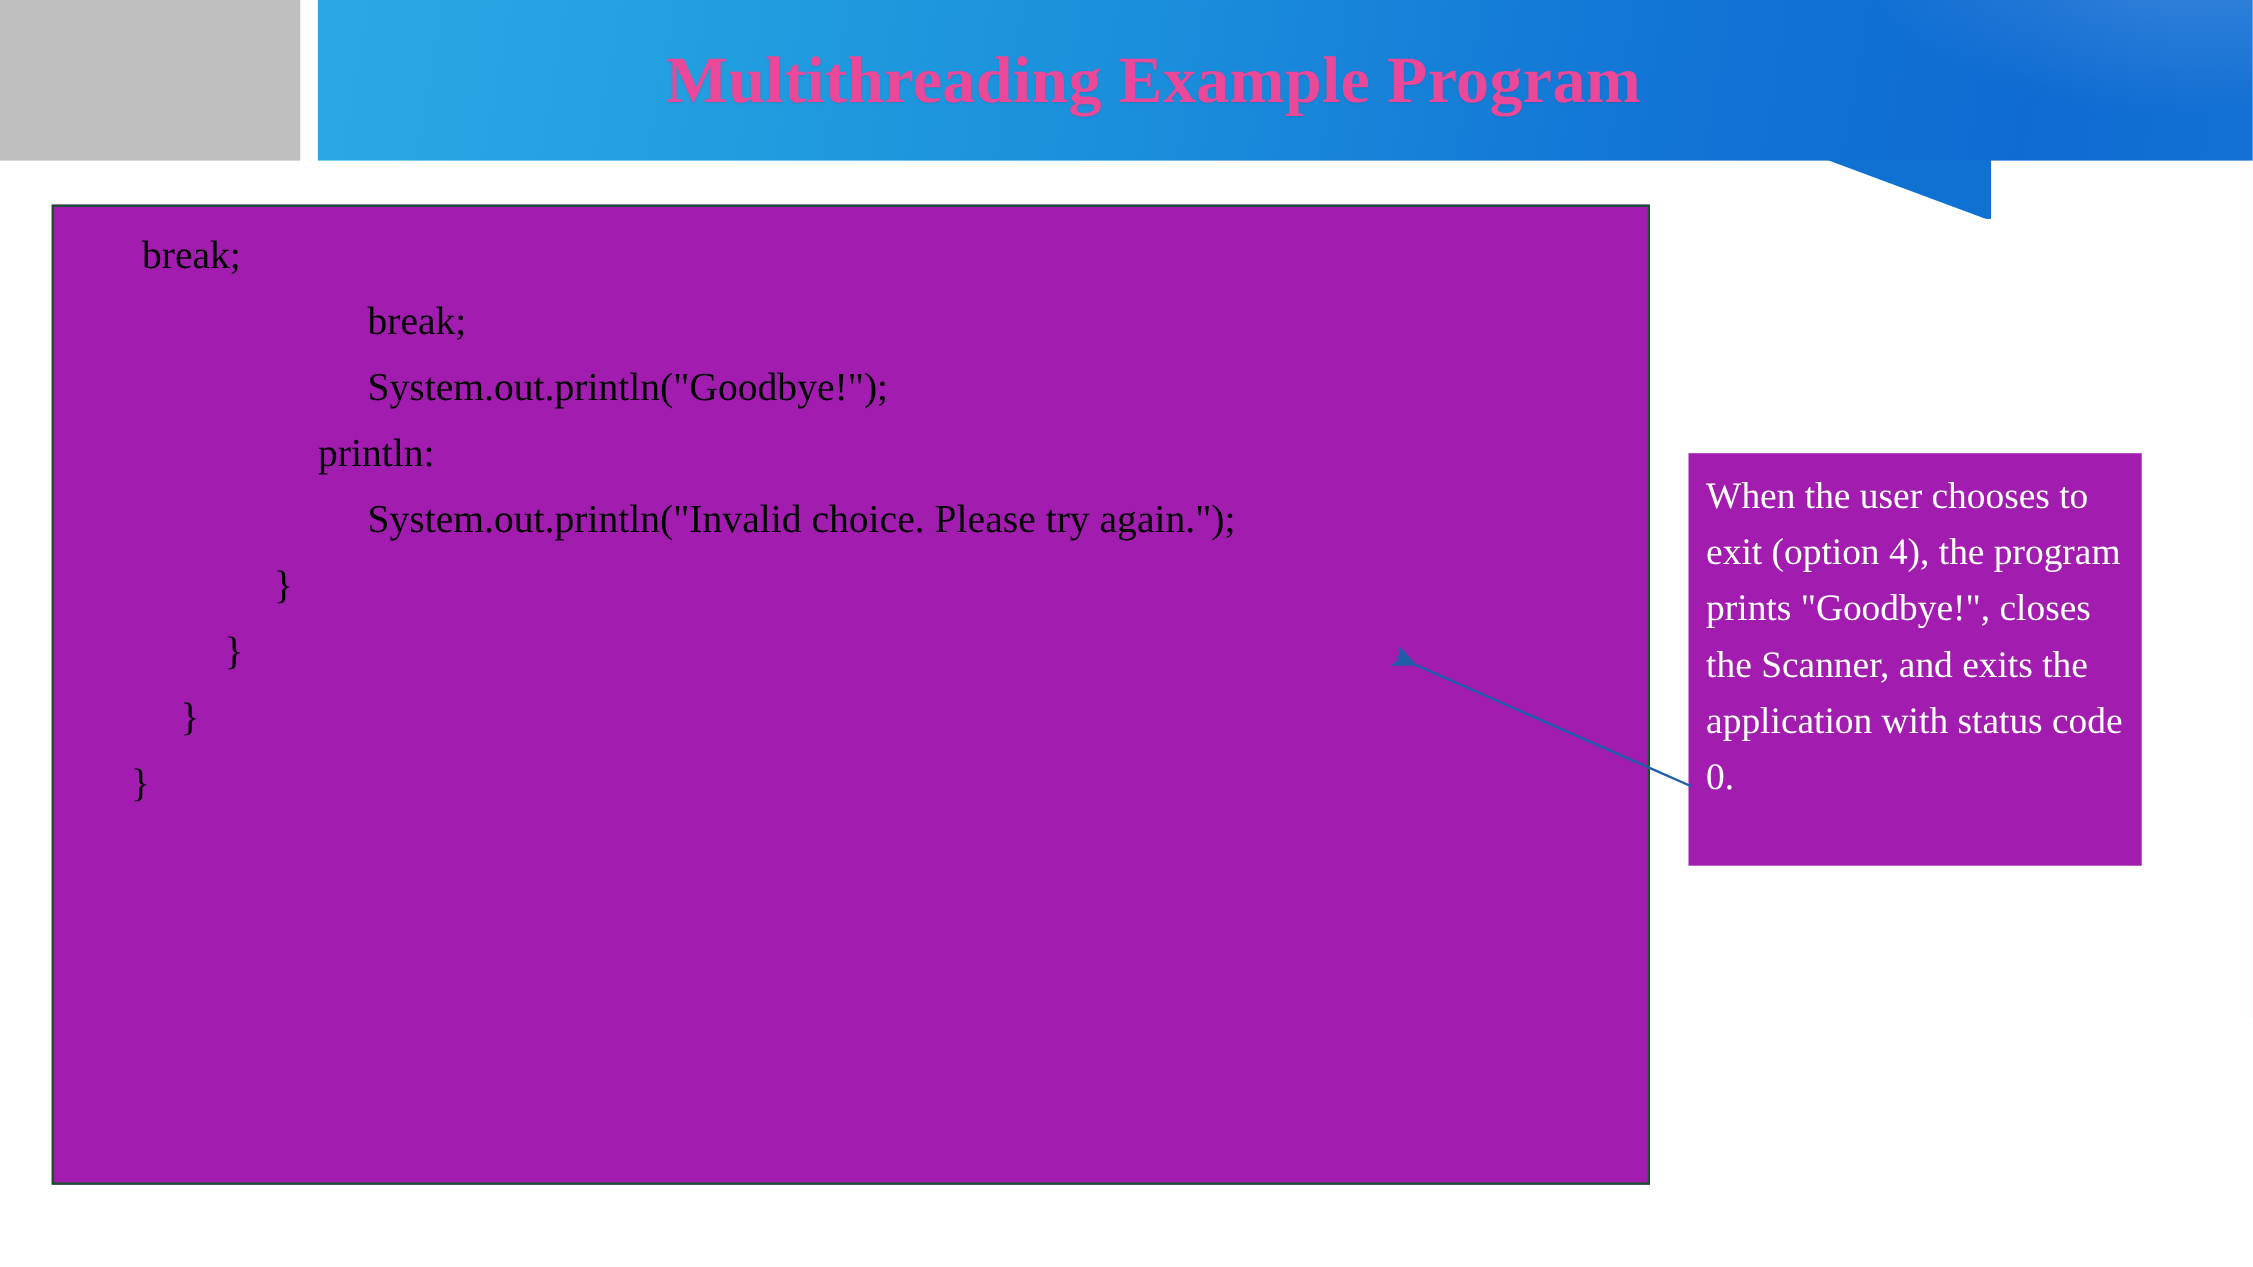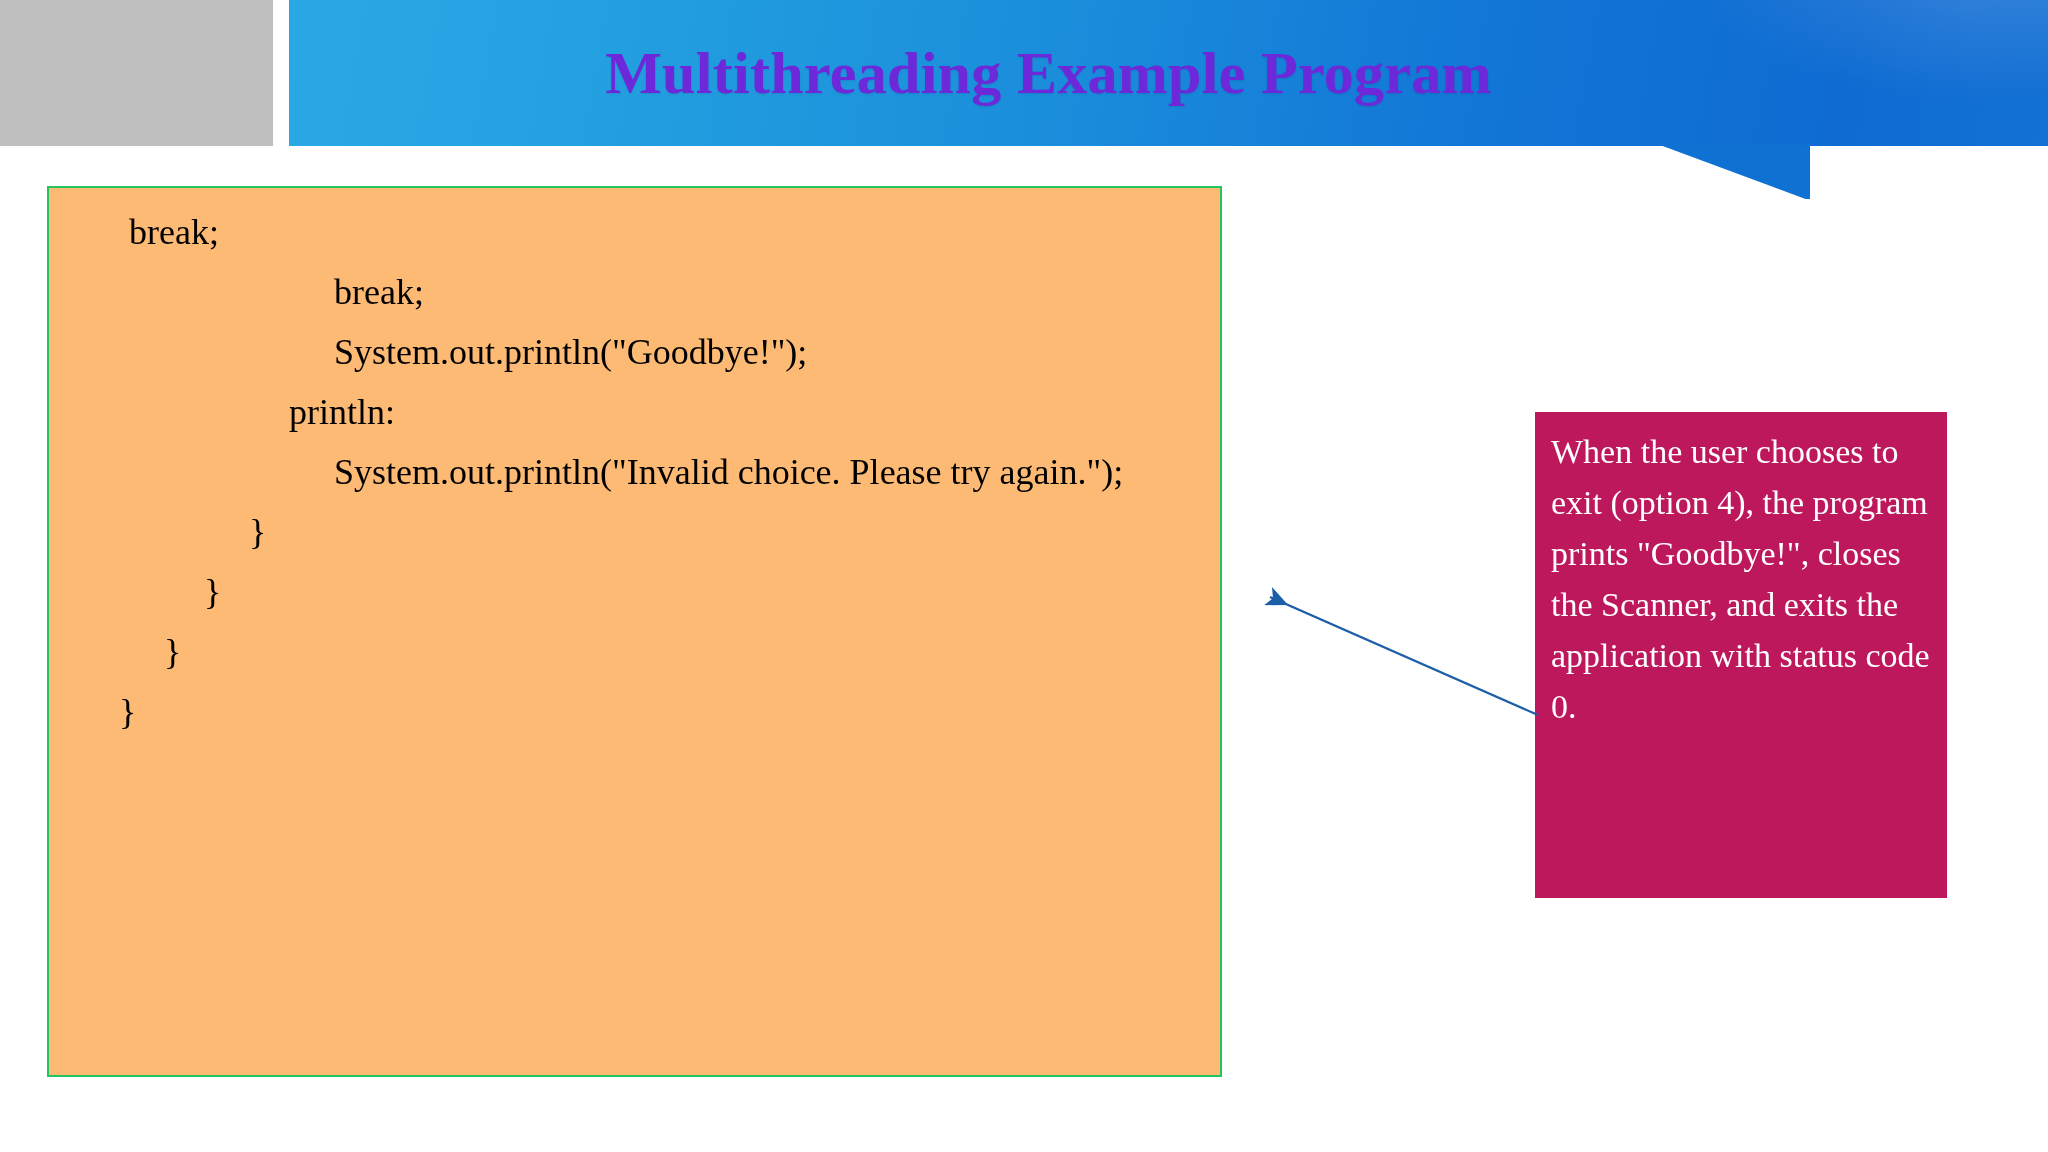--- a/index.html
+++ b/index.html
@@ -54,39 +54,39 @@
     position: absolute;
     left: 289px;
     top: 0;
     width: 1759px;
     height: 146px;
     display: flex;
     align-items: center;
     justify-content: center;
     padding-right: 240px;
     box-sizing: border-box;
-    color: #6d28d9;
+    color: #ec4899;
     font-size: 60px;
     font-weight: bold;
     letter-spacing: 0.3px;
     line-height: 1;
     text-shadow: 0 1px 2px rgba(0,0,0,0.10);
     white-space: nowrap;
   }
 
   
   .code-box {
     position: absolute;
     left: 47px;
     top: 186px;
-    width: 1175px;
+    width: 1453px;
     height: 891px;
-    border: 2px solid #22c55e;
+    border: 2px solid #14532d;
     box-sizing: border-box;
-    background: #fdba74;
+    background: #a21caf;
   }
   .code-lines {
     position: absolute;
     left: 0;
     top: 14px;
     width: 100%;
   }
   .code-line {
     color: #000000;
     font-size: 36px;
@@ -102,22 +102,22 @@
   .ind-b2 { padding-left: 155px; }
   .ind-b3 { padding-left: 115px; }
   .ind-b4 { padding-left: 70px; }
 
   
   .callout-box {
     position: absolute;
     left: 1535px;
     top: 412px;
     width: 412px;
-    height: 486px;
-    background: #be185d;
+    height: 375px;
+    background: #a21caf;
     box-sizing: border-box;
     padding: 14px 16px 10px 16px;
   }
   .callout-text {
     color: #ffffff;
     font-size: 34px;
     line-height: 51px;
     font-family: "Liberation Serif", "DejaVu Serif", serif;
   }
 

